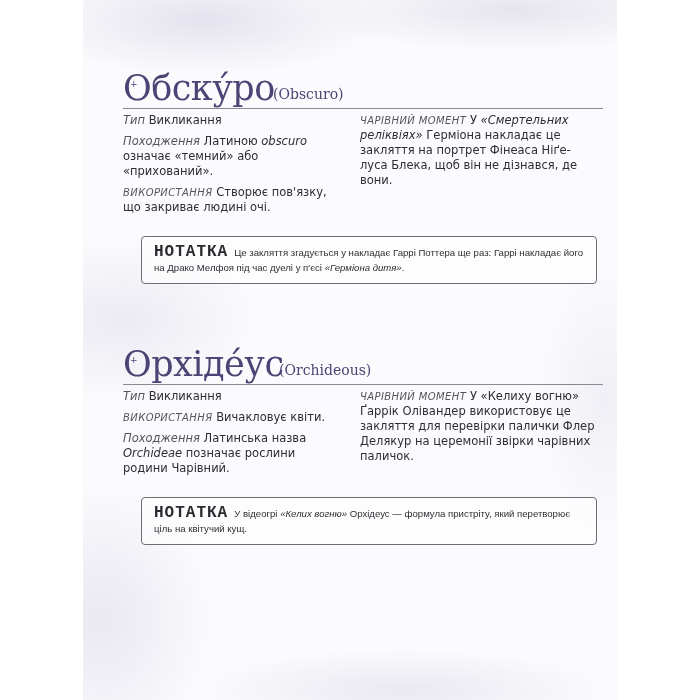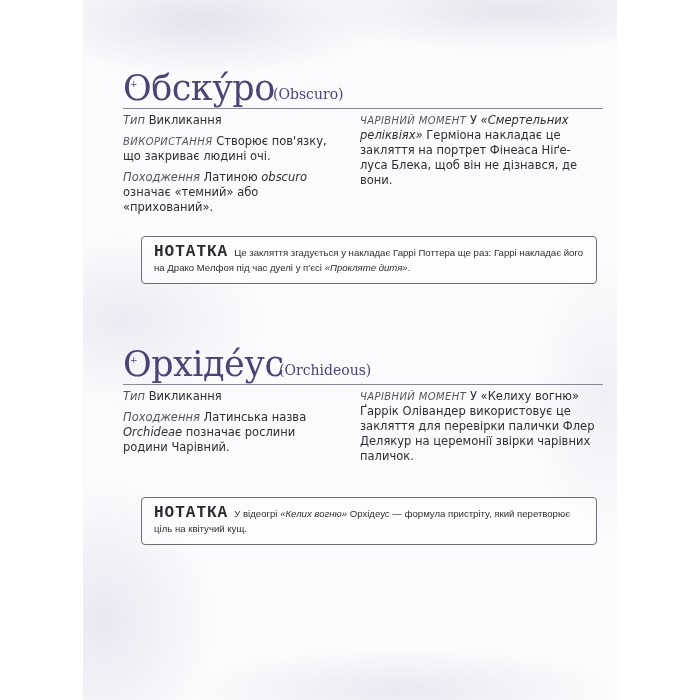--- a/index.html
+++ b/index.html
@@ -64,41 +64,42 @@
 
 
   <div class="spell" style="top:62px;">
     <div class="spell-title-row">
       <span class="spell-name"><span class="cross">+</span><span>Обску́ро</span></span>
       <span class="spell-latin" style="left:150px;">(Obscuro)</span>
     </div>
     <div class="cols">
       <div class="col-left">
         <div class="field"><span class="lbl">Тип</span> <span>Викликання</span></div>
+        <div class="field"><span class="lbl">Походження</span> <span>Латиною</span> <span class="it">obscuro</span> <span>означає «темний» або «прихований».</span></div>
         <div class="field"><span class="lbl-caps">Використання</span> <span>Створює пов'язку, що закриває людині очі.</span></div>
-        <div class="field"><span class="lbl">Походження</span> <span>Латиною</span> <span class="it">obscuro</span> <span>означає «темний» або «прихований».</span></div>
       </div>
       <div class="col-right">
         <div class="field"><span class="lbl-caps">Чарівний момент</span> <span>У</span> <span class="it">«Смертельних реліквіях»</span> <span>Герміона накладає це закляття на портрет Фінеаса Ніґе-луса Блека, щоб він не дізнався, де вони.</span></div>
       </div>
     </div>
   </div>
 
   <div class="note" style="top:236px;">
-    <span class="note-label">НОТАТКА</span><span><span>Це закляття згадується у накладає Гаррі Поттера ще раз: Гаррі накладає його на Драко Мелфоя під час дуелі у п'єсі</span> <span class="it">«Прокляте дитя»</span><span>.</span></span>
+    <span class="note-label">НОТАТКА</span><span><span>Це закляття згадується у накладає Гаррі Поттера ще раз: Гаррі накладає його на Драко Мелфоя під час дуелі у п'єсі</span> <span class="it">«Герміона дитя»</span><span>.</span></span>
   </div>
 
   <div class="spell" style="top:338px;">
     <div class="spell-title-row">
       <span class="spell-name"><span class="cross">+</span><span>Орхіде́ус</span></span>
       <span class="spell-latin" style="left:156px;">(Orchideous)</span>
     </div>
     <div class="cols">
       <div class="col-left">
         <div class="field"><span class="lbl">Тип</span> <span>Викликання</span></div>
+        <div class="field"><span class="lbl-caps">Використання</span> <span>Вичакловує квіти.</span></div>
         <div class="field"><span class="lbl">Походження</span> <span>Латинська назва</span> <span class="it">Orchideae</span> <span>позначає рослини родини Чарівний.</span></div>
       </div>
       <div class="col-right">
         <div class="field"><span class="lbl-caps">Чарівний момент</span> <span>У «Келиху вогню»</span> <span>Ґаррік Олівандер використовує це закляття для перевірки палички Флер Делякур на церемонії звірки чарівних паличок.</span></div>
       </div>
     </div>
   </div>
 
   <div class="note" style="top:497px;">
     <span class="note-label">НОТАТКА</span><span><span>У відеогрі</span> <span class="it">«Келих вогню»</span> <span>Орхідеус — формула пристріту, який перетворює ціль на квітучий кущ.</span></span>

